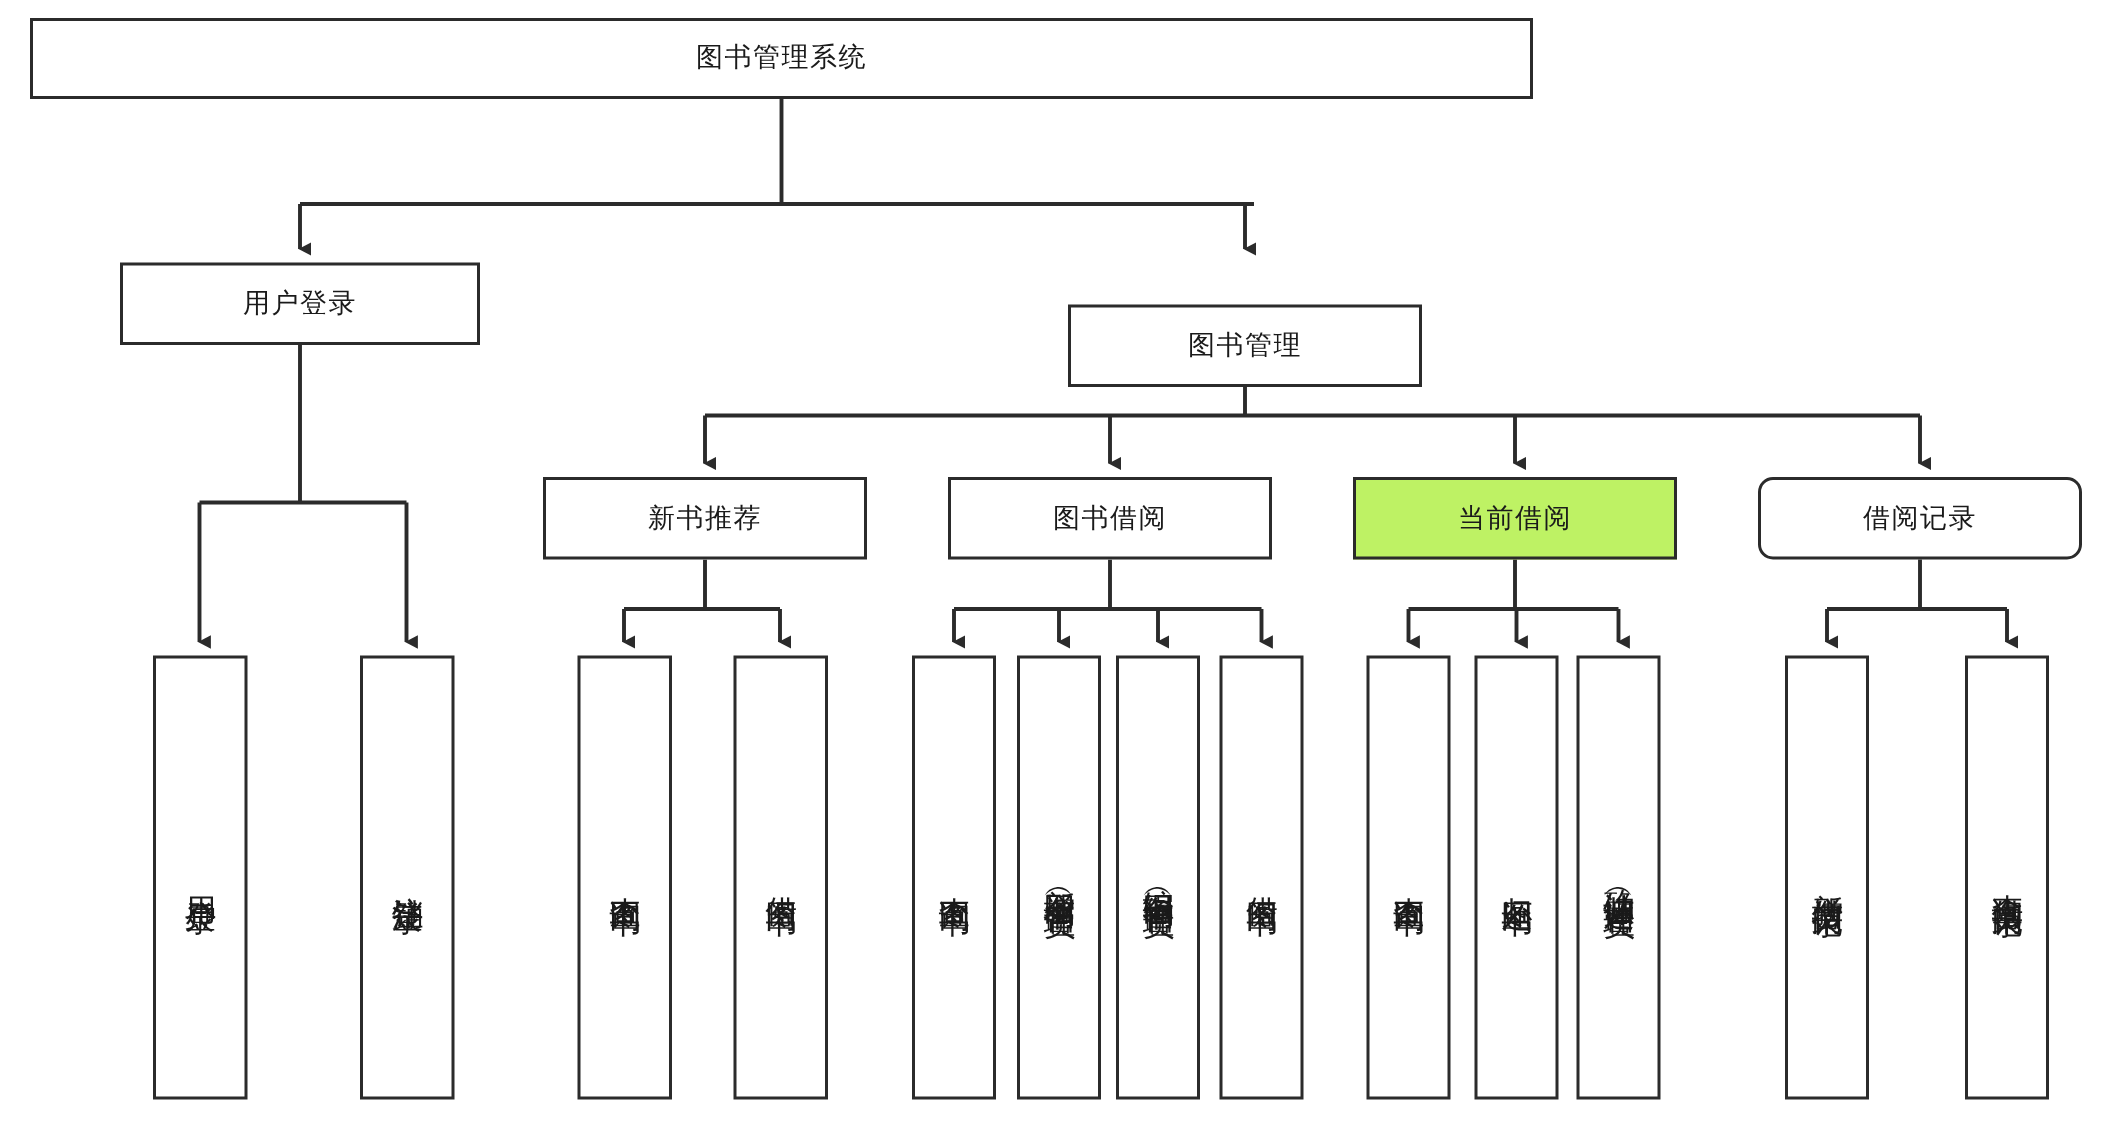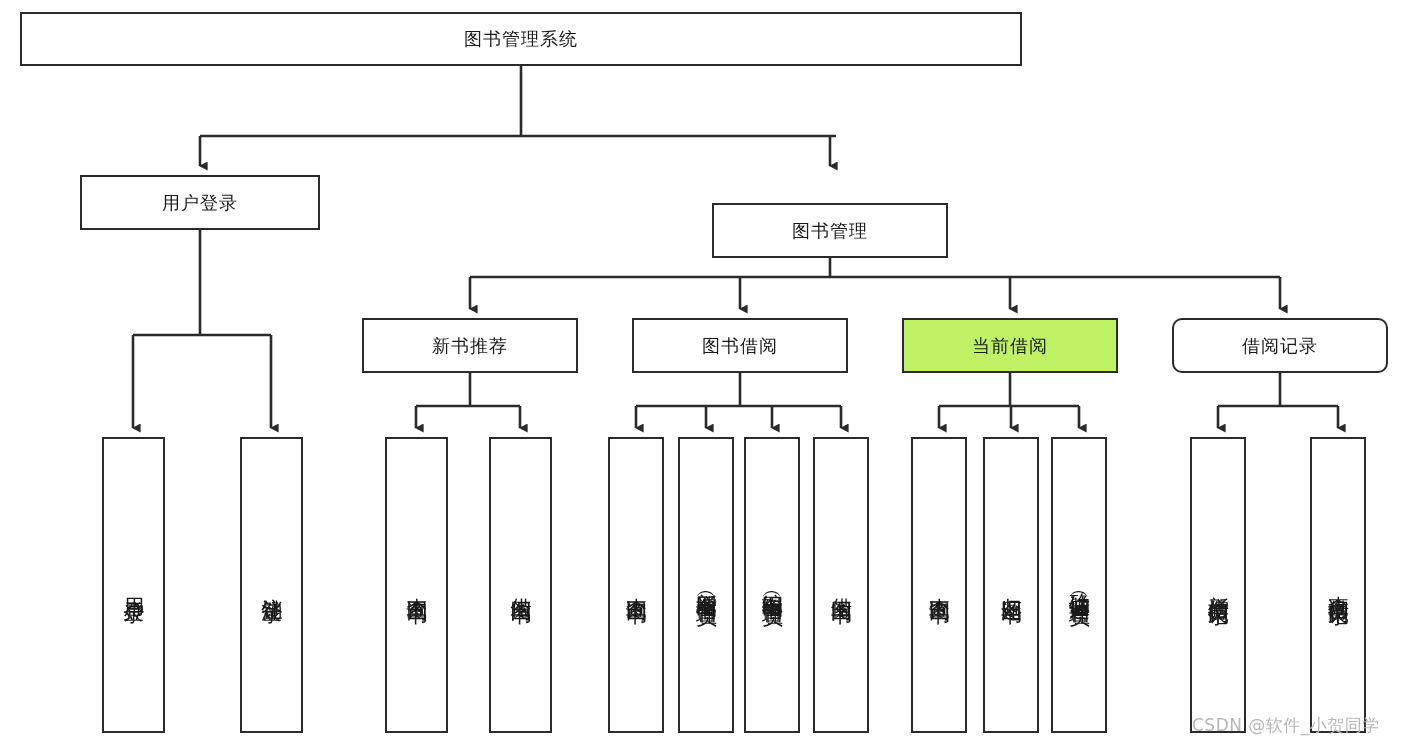--- a/index.html
+++ b/index.html
@@ -179,15 +179,14 @@
   <div class="node node-v" style="left: 1051px; top: 437px; width: 56px; height: 296px; background: rgb(255, 255, 255); border-color: rgb(43, 43, 43); color: rgb(26, 26, 26);">
     <span class="vlabel">确认归还（管理员）</span>
   </div>
   <div class="node node-v" style="left: 1190px; top: 437px; width: 56px; height: 296px; background: rgb(255, 255, 255); border-color: rgb(43, 43, 43); color: rgb(26, 26, 26);">
     <span class="vlabel">新增借阅记录</span>
   </div>
   <div class="node node-v" style="left: 1310px; top: 437px; width: 56px; height: 296px; background: rgb(255, 255, 255); border-color: rgb(43, 43, 43); color: rgb(26, 26, 26);">
     <span class="vlabel">查询借阅记录</span>
   </div>
 
-  <div class="watermark" style="left: 1192px; top: 714px; color: rgb(184, 184, 184);">CSDN @软件_小贺同学</div>
 
 </div>
 
 </body></html>

